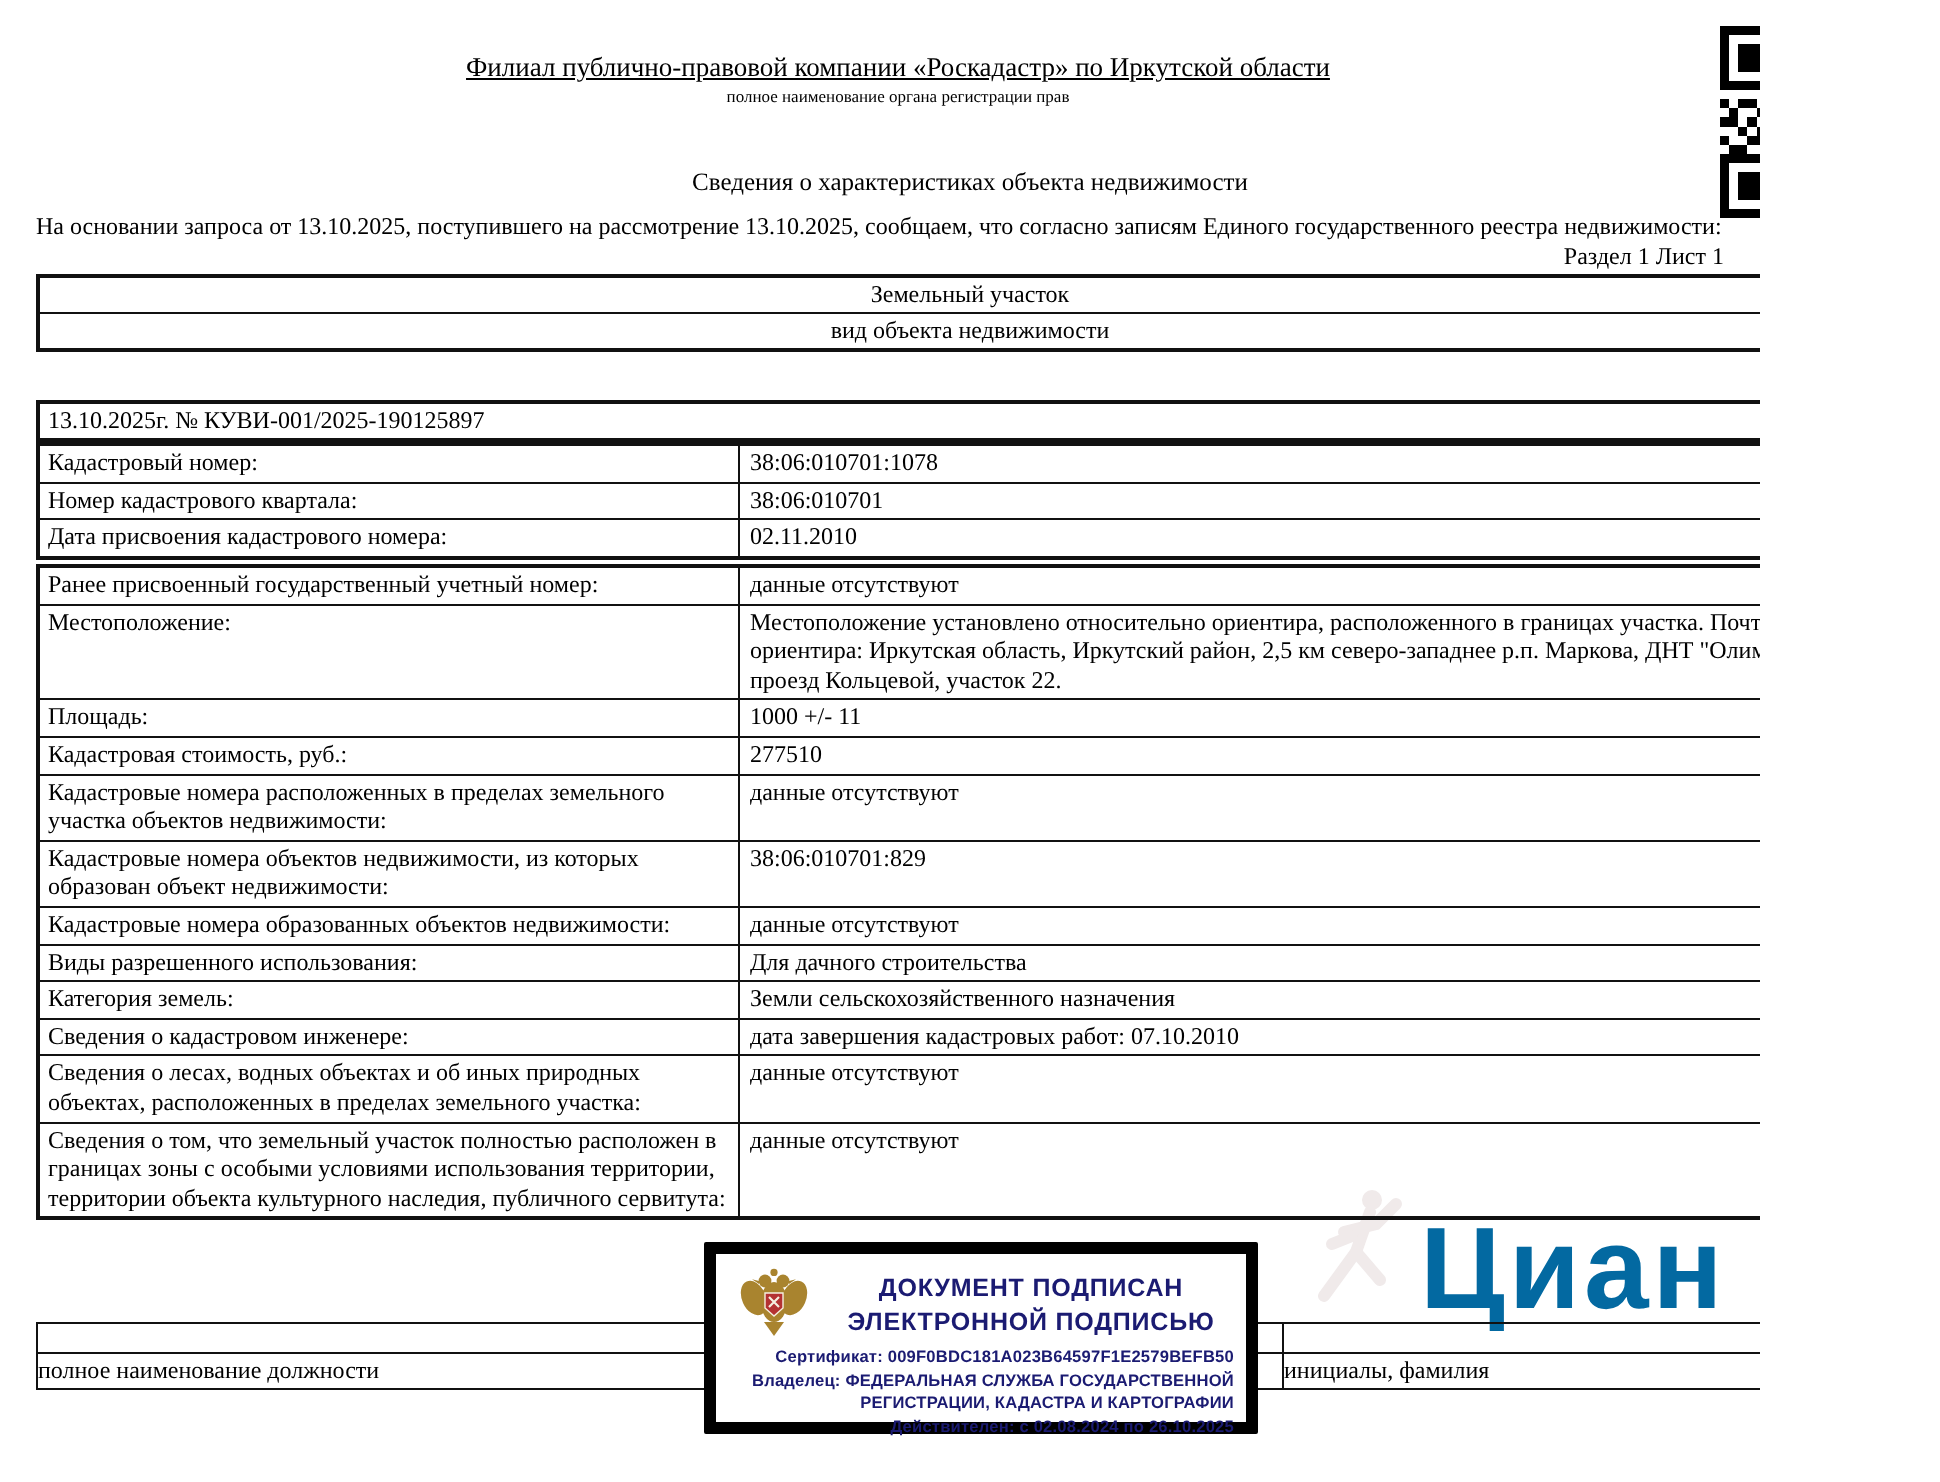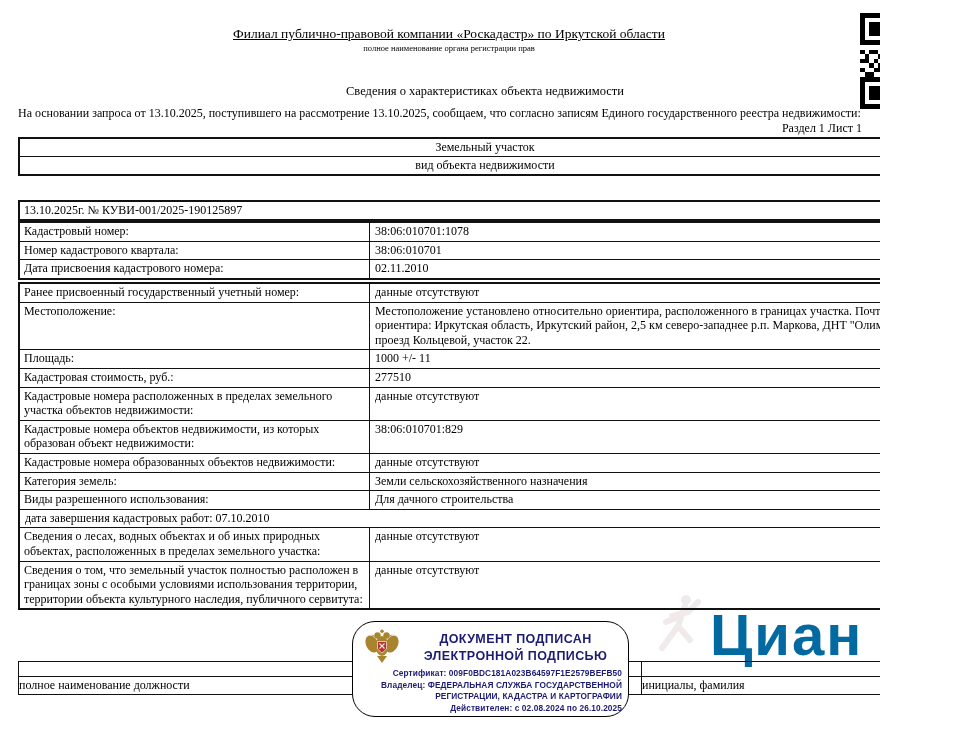--- a/index.html
+++ b/index.html
@@ -34,21 +34,21 @@
   .footer{position:absolute;left:18px;top:661px;width:934px;border:1.5px solid #111;box-sizing:border-box;z-index:1;}
   .f-grid{display:grid;grid-template-columns:402px 220px 310px;}
   .f-grid > div{box-sizing:border-box;border-left:1.5px solid #111;}
   .f-grid > div:first-child{border-left:none;}
   .f-top > div{height:14px;}
   .f-bot{border-top:1.5px solid #111;}
   .f-bot > div{font-size:12px;line-height:16px;height:17px;}
   
   .stamp{
     position:absolute;left:352px;top:621px;width:277px;height:96px;z-index:3;
-    background:#ffffff;border:1px solid #000000;border-radius:23px;box-sizing:border-box;
+    background:#ffffff;border:6px solid #000000;border-radius:1px;box-sizing:border-box;
     font-family:"Liberation Sans","DejaVu Sans",sans-serif;color:#1b1b72;
   }
   .stamp-emblem{position:absolute;left:12px;top:6px;}
   .stamp-titles{position:absolute;left:56px;right:6px;top:9px;text-align:center;}
   .stamp-title{font-size:12.5px;font-weight:bold;line-height:17px;letter-spacing:.4px;}
   .stamp-info{position:absolute;left:10px;right:6px;top:46px;}
   .stamp-info div{font-size:8.3px;font-weight:bold;line-height:11.5px;letter-spacing:.1px;text-align:right;}
   
   .qr{position:absolute;left:855px;top:13px;width:106px;height:96px;z-index:1;}
   .qr svg{width:100%;height:100%;shape-rendering:crispEdges;}
@@ -220,28 +220,29 @@
     </div>
     <div class="kv-row">
       <div class="k">Кадастровые номера объектов недвижимости, из которых образован объект недвижимости:</div>
       <div class="v">38:06:010701:829</div>
     </div>
     <div class="kv-row">
       <div class="k">Кадастровые номера образованных объектов недвижимости:</div>
       <div class="v">данные отсутствуют</div>
     </div>
     <div class="kv-row">
+      <div class="k">Виды разрешенного использования:</div>
+      <div class="v">Для дачного строительства</div>
+    </div>
+    <div class="kv-row">
       <div class="k">Категория земель:</div>
       <div class="v">Земли сельскохозяйственного назначения</div>
     </div>
     <div class="kv-row">
-      <div class="k">Виды разрешенного использования:</div>
-      <div class="v">Для дачного строительства</div>
-    </div>
-    <div class="kv-row">
+      <div class="k">Сведения о кадастровом инженере:</div>
       <div class="v">дата завершения кадастровых работ: 07.10.2010</div>
     </div>
     <div class="kv-row">
       <div class="k">Сведения о лесах, водных объектах и об иных природных объектах, расположенных в пределах земельного участка:</div>
       <div class="v">данные отсутствуют</div>
     </div>
     <div class="kv-row">
       <div class="k">Сведения о том, что земельный участок полностью расположен в границах зоны с особыми условиями использования территории, территории объекта культурного наследия, публичного сервитута:</div>
       <div class="v">данные отсутствуют</div>
     </div>

